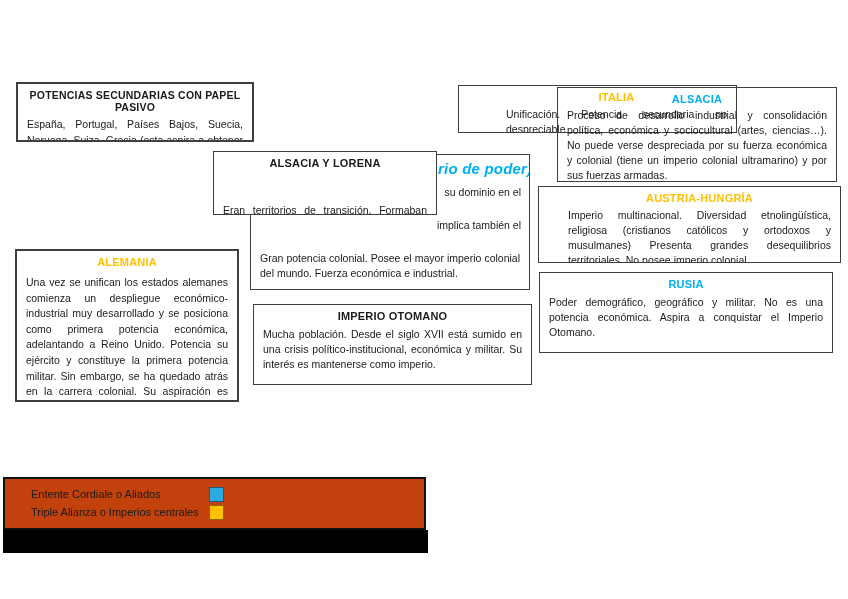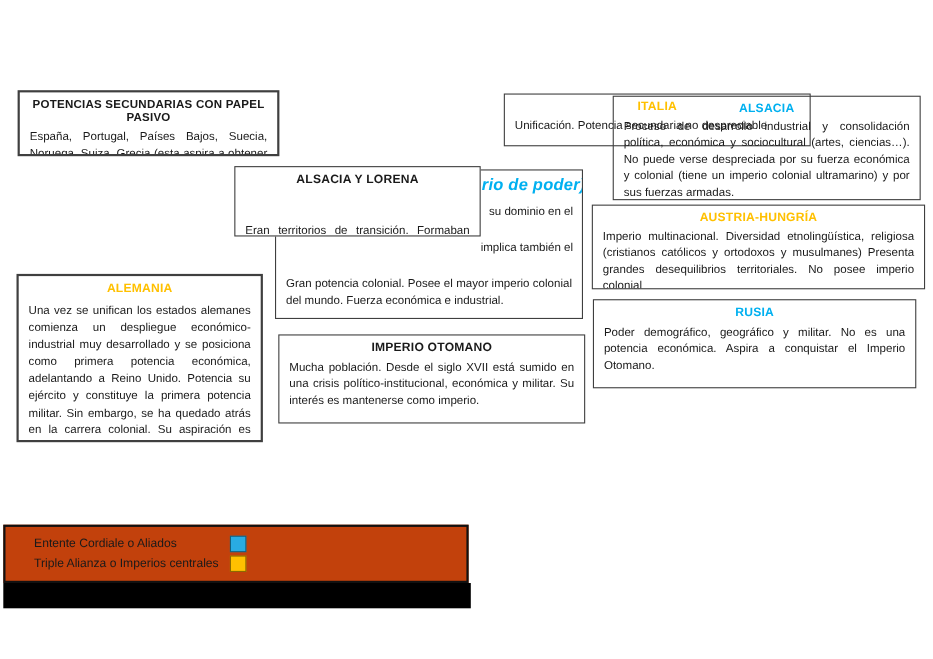--- a/index.html
+++ b/index.html
@@ -49,36 +49,36 @@
   <div class="tbox" style="left:213px;top:151px;width:224px;height:64px;z-index:2;">
     <div class="hd">ALSACIA Y LORENA</div>
     <div class="bd" style="line-height:15.5px;margin-top:28px;">Eran territorios de transición. Formaban parte de Francia y poseían diversidad cultural (lenguas). En la batalla de Sedán (1870) Alemania se queda estos territorios</div>
   </div>
 
   <div class="tbox" style="left:16px;top:82px;width:238px;height:60px;border-width:2px;">
     <div class="hd" style="font-size:10.5px;">POTENCIAS SECUNDARIAS CON PAPEL PASIVO</div>
     <div class="bd" style="line-height:15.5px;padding-top:4px;">España, Portugal, Países Bajos, Suecia, Noruega, Suiza, Grecia (esta aspira a obtener partes del</div>
   </div>
 
-  <div class="tbox" style="left:458px;top:85px;width:279px;height:48px;z-index:1;">
+  <div class="tbox" style="left:458px;top:85px;width:279px;height:48px;z-index:1;padding-left:38px;">
     <div class="hd orange">ITALIA</div>
     <div class="bd" style="padding-top:4px;">Unificación. Potencia secundaria no despreciable</div>
   </div>
 
   <div class="tbox transparent" style="left:557px;top:87px;width:280px;height:95px;z-index:2;">
     <div class="hd blue">ALSACIA</div>
     <div class="bd" style="padding-top:3px;">Proceso de desarrollo industrial y consolidación política, económica y sociocultural (artes, ciencias…). No puede verse despreciada por su fuerza económica y colonial (tiene un imperio colonial ultramarino) y por sus fuerzas armadas.</div>
   </div>
 
   <div class="tbox" style="left:15px;top:249px;width:224px;height:153px;border-width:2px;">
     <div class="hd orange">ALEMANIA</div>
     <div class="bd" style="line-height:15.6px;padding-top:7px;">Una vez se unifican los estados alemanes comienza un despliegue económico-industrial muy desarrollado y se posiciona como primera potencia económica, adelantando a Reino Unido. Potencia su ejército y constituye la primera potencia militar. Sin embargo, se ha quedado atrás en la carrera colonial. Su aspiración es obtener poder naval.</div>
   </div>
 
-  <div class="tbox" style="left:538px;top:186px;width:303px;height:77px;">
+  <div class="tbox" style="left:538px;top:186px;width:303px;height:77px;padding-left:20px;">
     <div class="hd orange">AUSTRIA-HUNGRÍA</div>
     <div class="bd" style="padding-top:4px;">Imperio multinacional. Diversidad etnolingüística, religiosa (cristianos católicos y ortodoxos y musulmanes) Presenta grandes desequilibrios territoriales. No posee imperio colonial</div>
   </div>
 
   <div class="tbox" style="left:539px;top:272px;width:294px;height:81px;">
     <div class="hd blue">RUSIA</div>
     <div class="bd" style="padding-top:5px;">Poder demográfico, geográfico y militar. No es una potencia económica. Aspira a conquistar el Imperio Otomano.</div>
   </div>
 
   <div class="tbox" style="left:253px;top:304px;width:279px;height:81px;">

